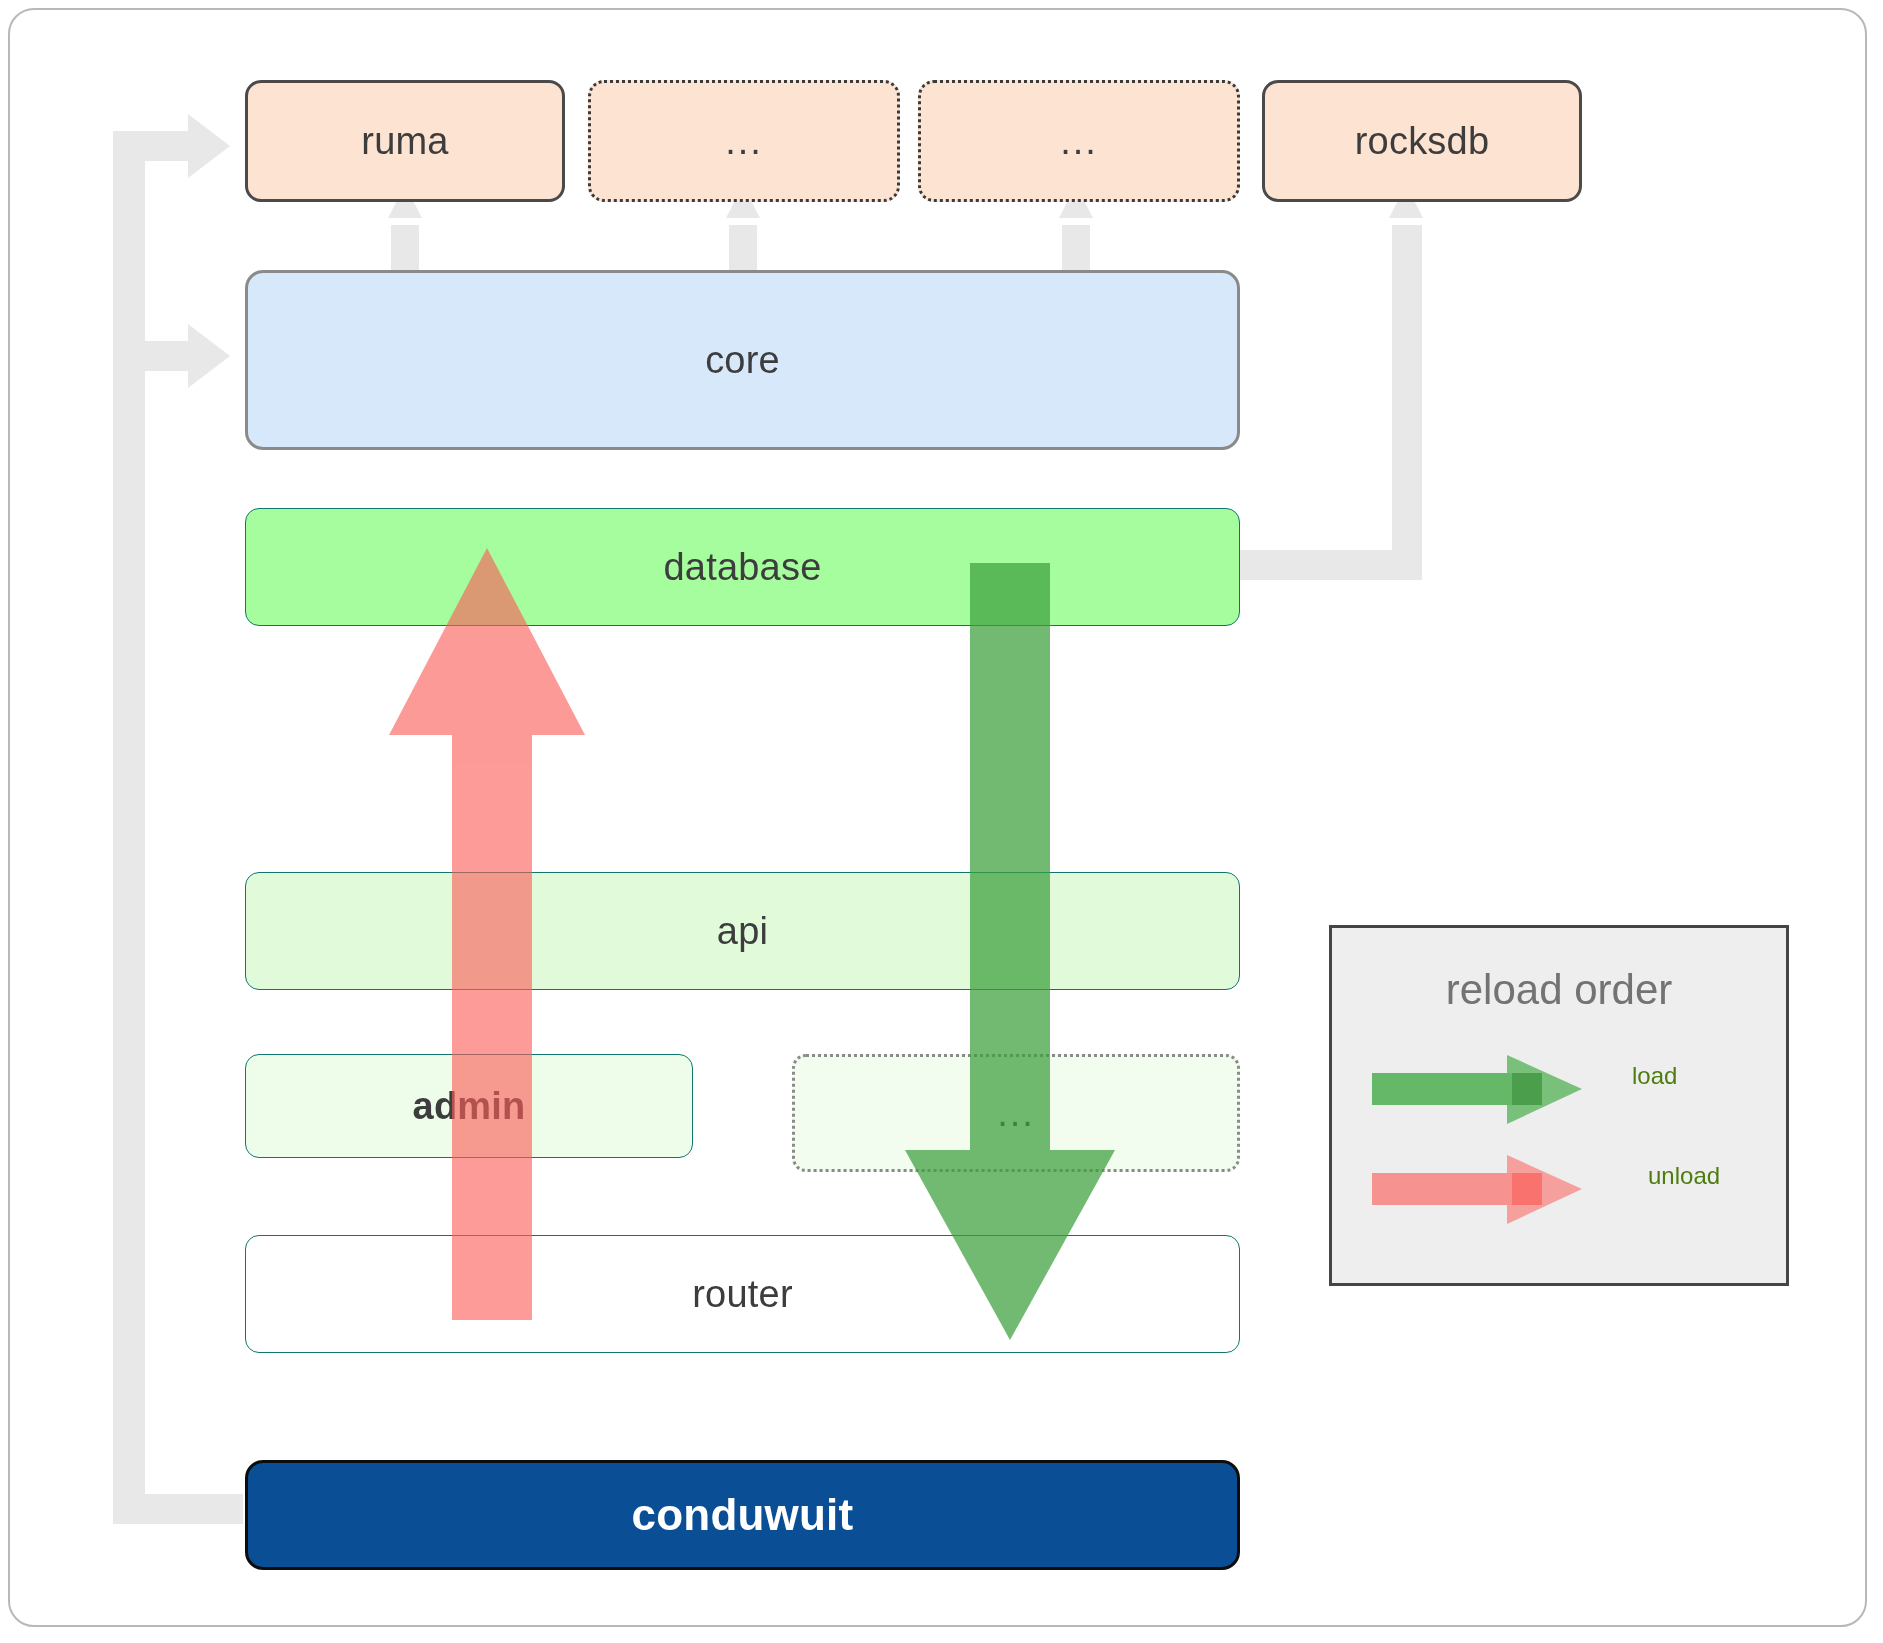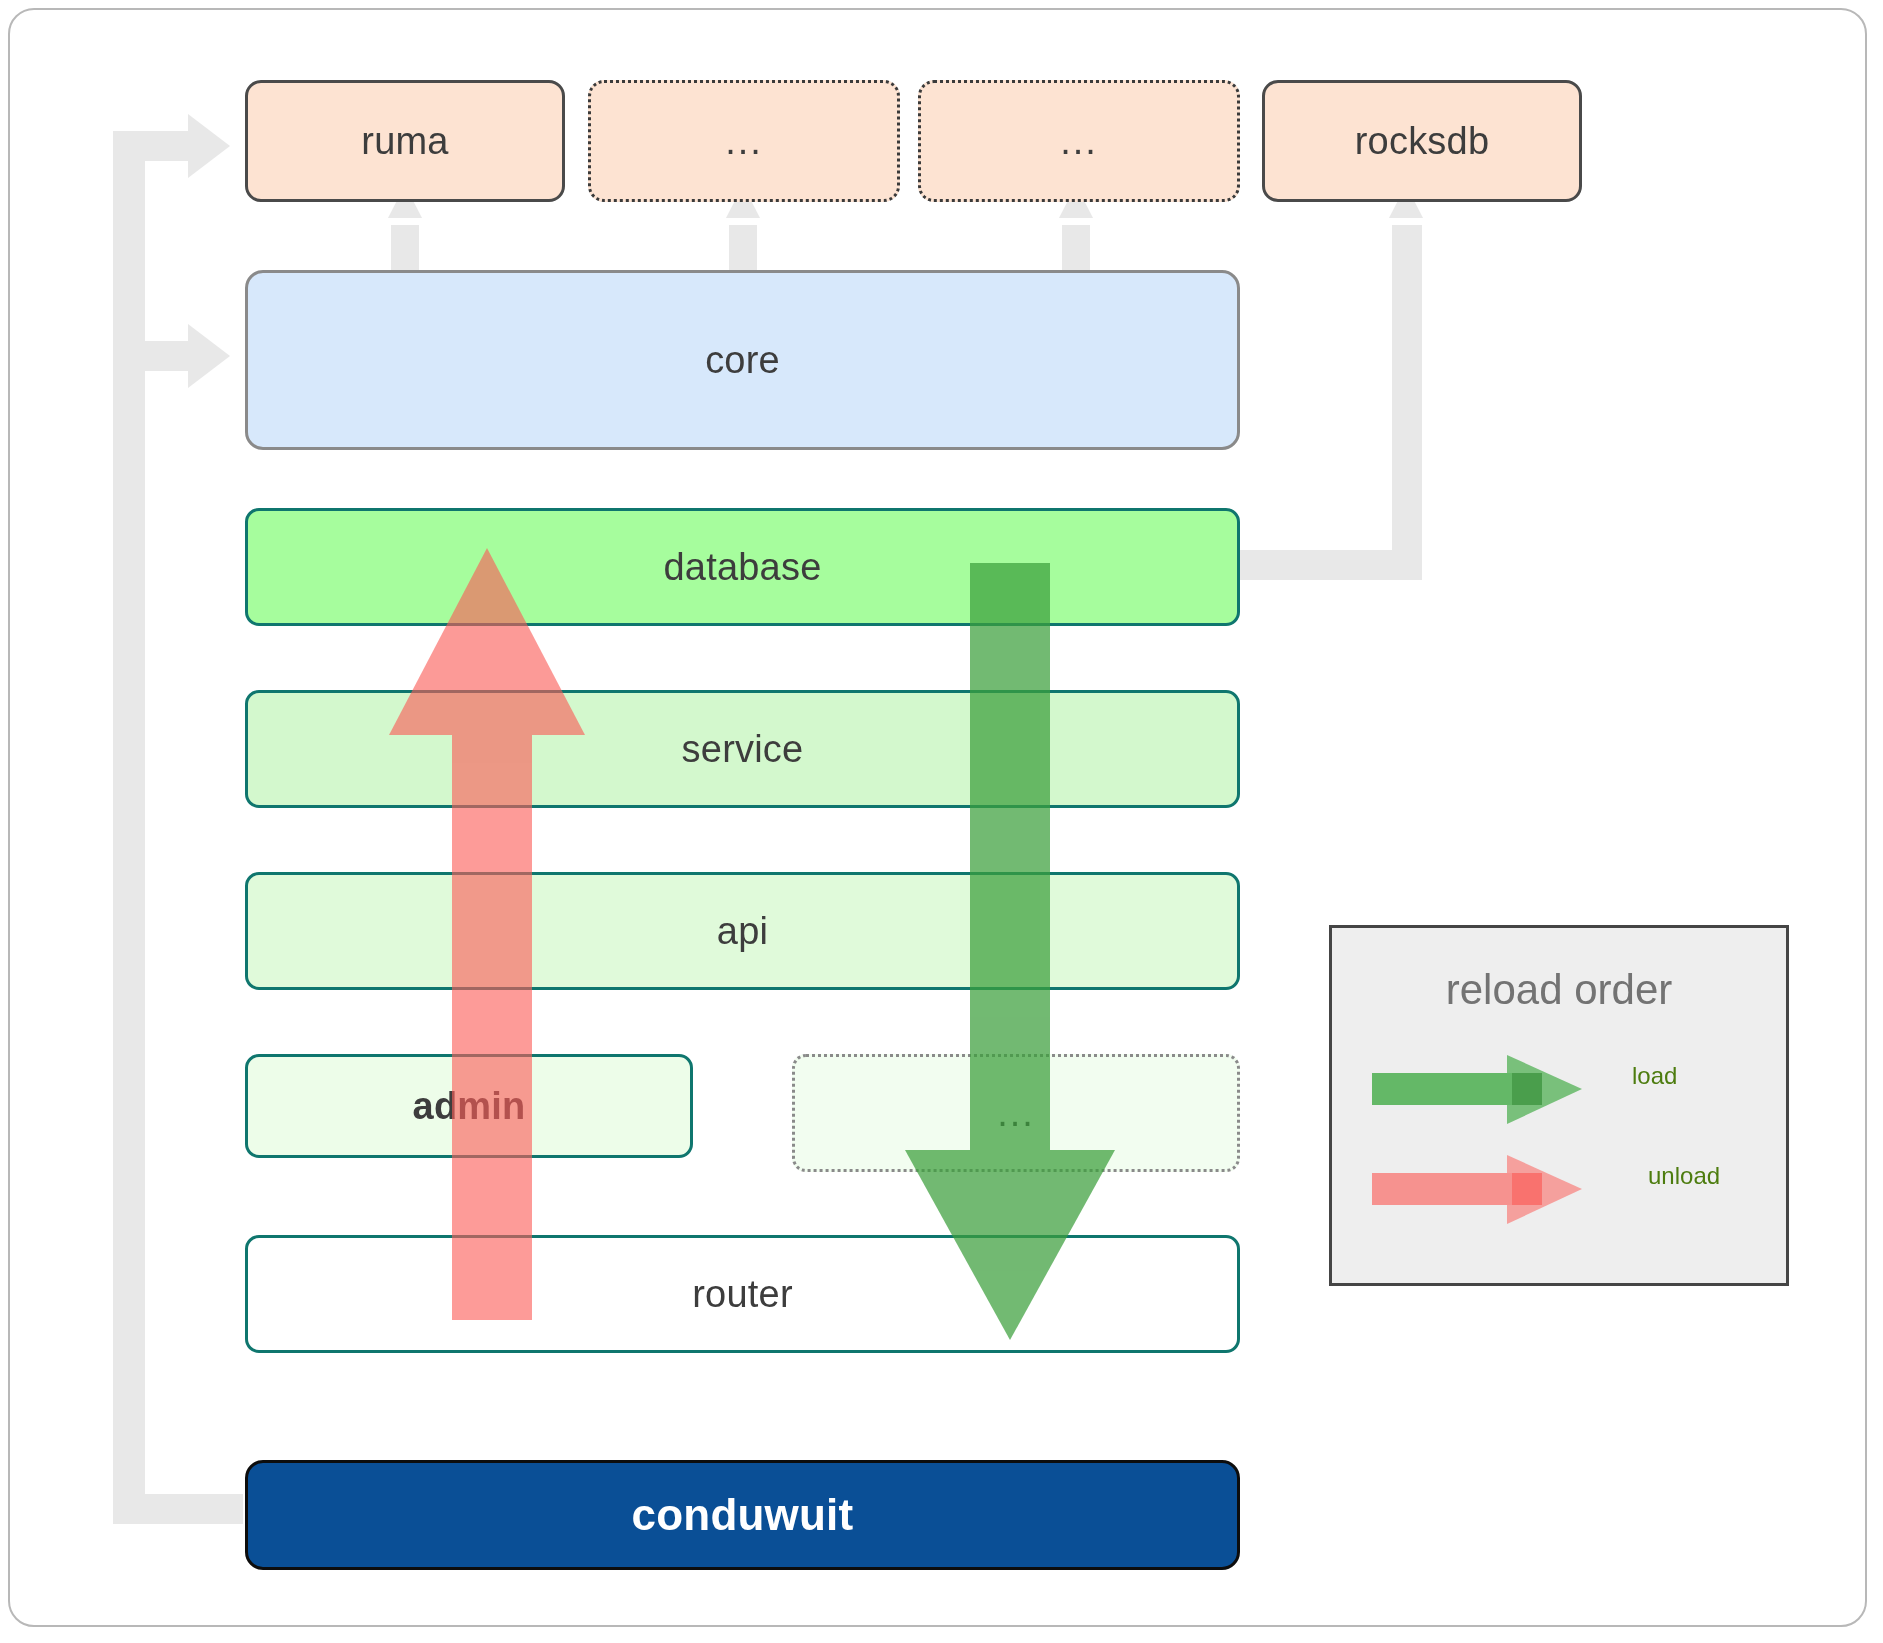--- a/index.html
+++ b/index.html
@@ -55,21 +55,21 @@
     background: #fde3d2;
     border: 3px dotted #3a3a3a;
     border-radius: 16px;
   }
   .node.core {
     background: #d7e8fb;
     border: 3px solid #8a8a8a;
     border-radius: 18px;
   }
   .node.lvl {
-    border: 3px solid #0f766e;
+    border: 1px solid #0f766e;
     border-radius: 14px;
   }
   .node.lvl-dotted {
     border: 3px dotted #8a8a8a;
     border-radius: 14px;
   }
   .node.root {
     background: #0a4f96;
     border: 3px solid #0d0d0d;
     border-radius: 18px;
@@ -164,23 +164,20 @@
   </div>
 
   <div class="node dep" style="left:1262px; top:80px; width:320px; height:122px;">
     <span>rocksdb</span>
   </div>
 
   <div class="node lvl" style="left:245px; top:508px; width:995px; height:118px; background:#a6fd9d;">
     <span>database</span>
   </div>
 
-  <div class="node lvl" style="left:245px; top:690px; width:995px; height:118px; background:#d3f8cd;">
-    <span>service</span>
-  </div>
 
   <div class="node lvl" style="left:245px; top:872px; width:995px; height:118px; background:#e0fada;">
     <span>api</span>
   </div>
 
   <div class="node lvl" style="left:245px; top:1054px; width:448px; height:104px; background:#edfde9;font-weight:bold;">
     <span>admin</span>
   </div>
 
   <div class="node lvl-dotted" style="left:792px; top:1054px; width:448px; height:118px; background:#f2fdf0;">

